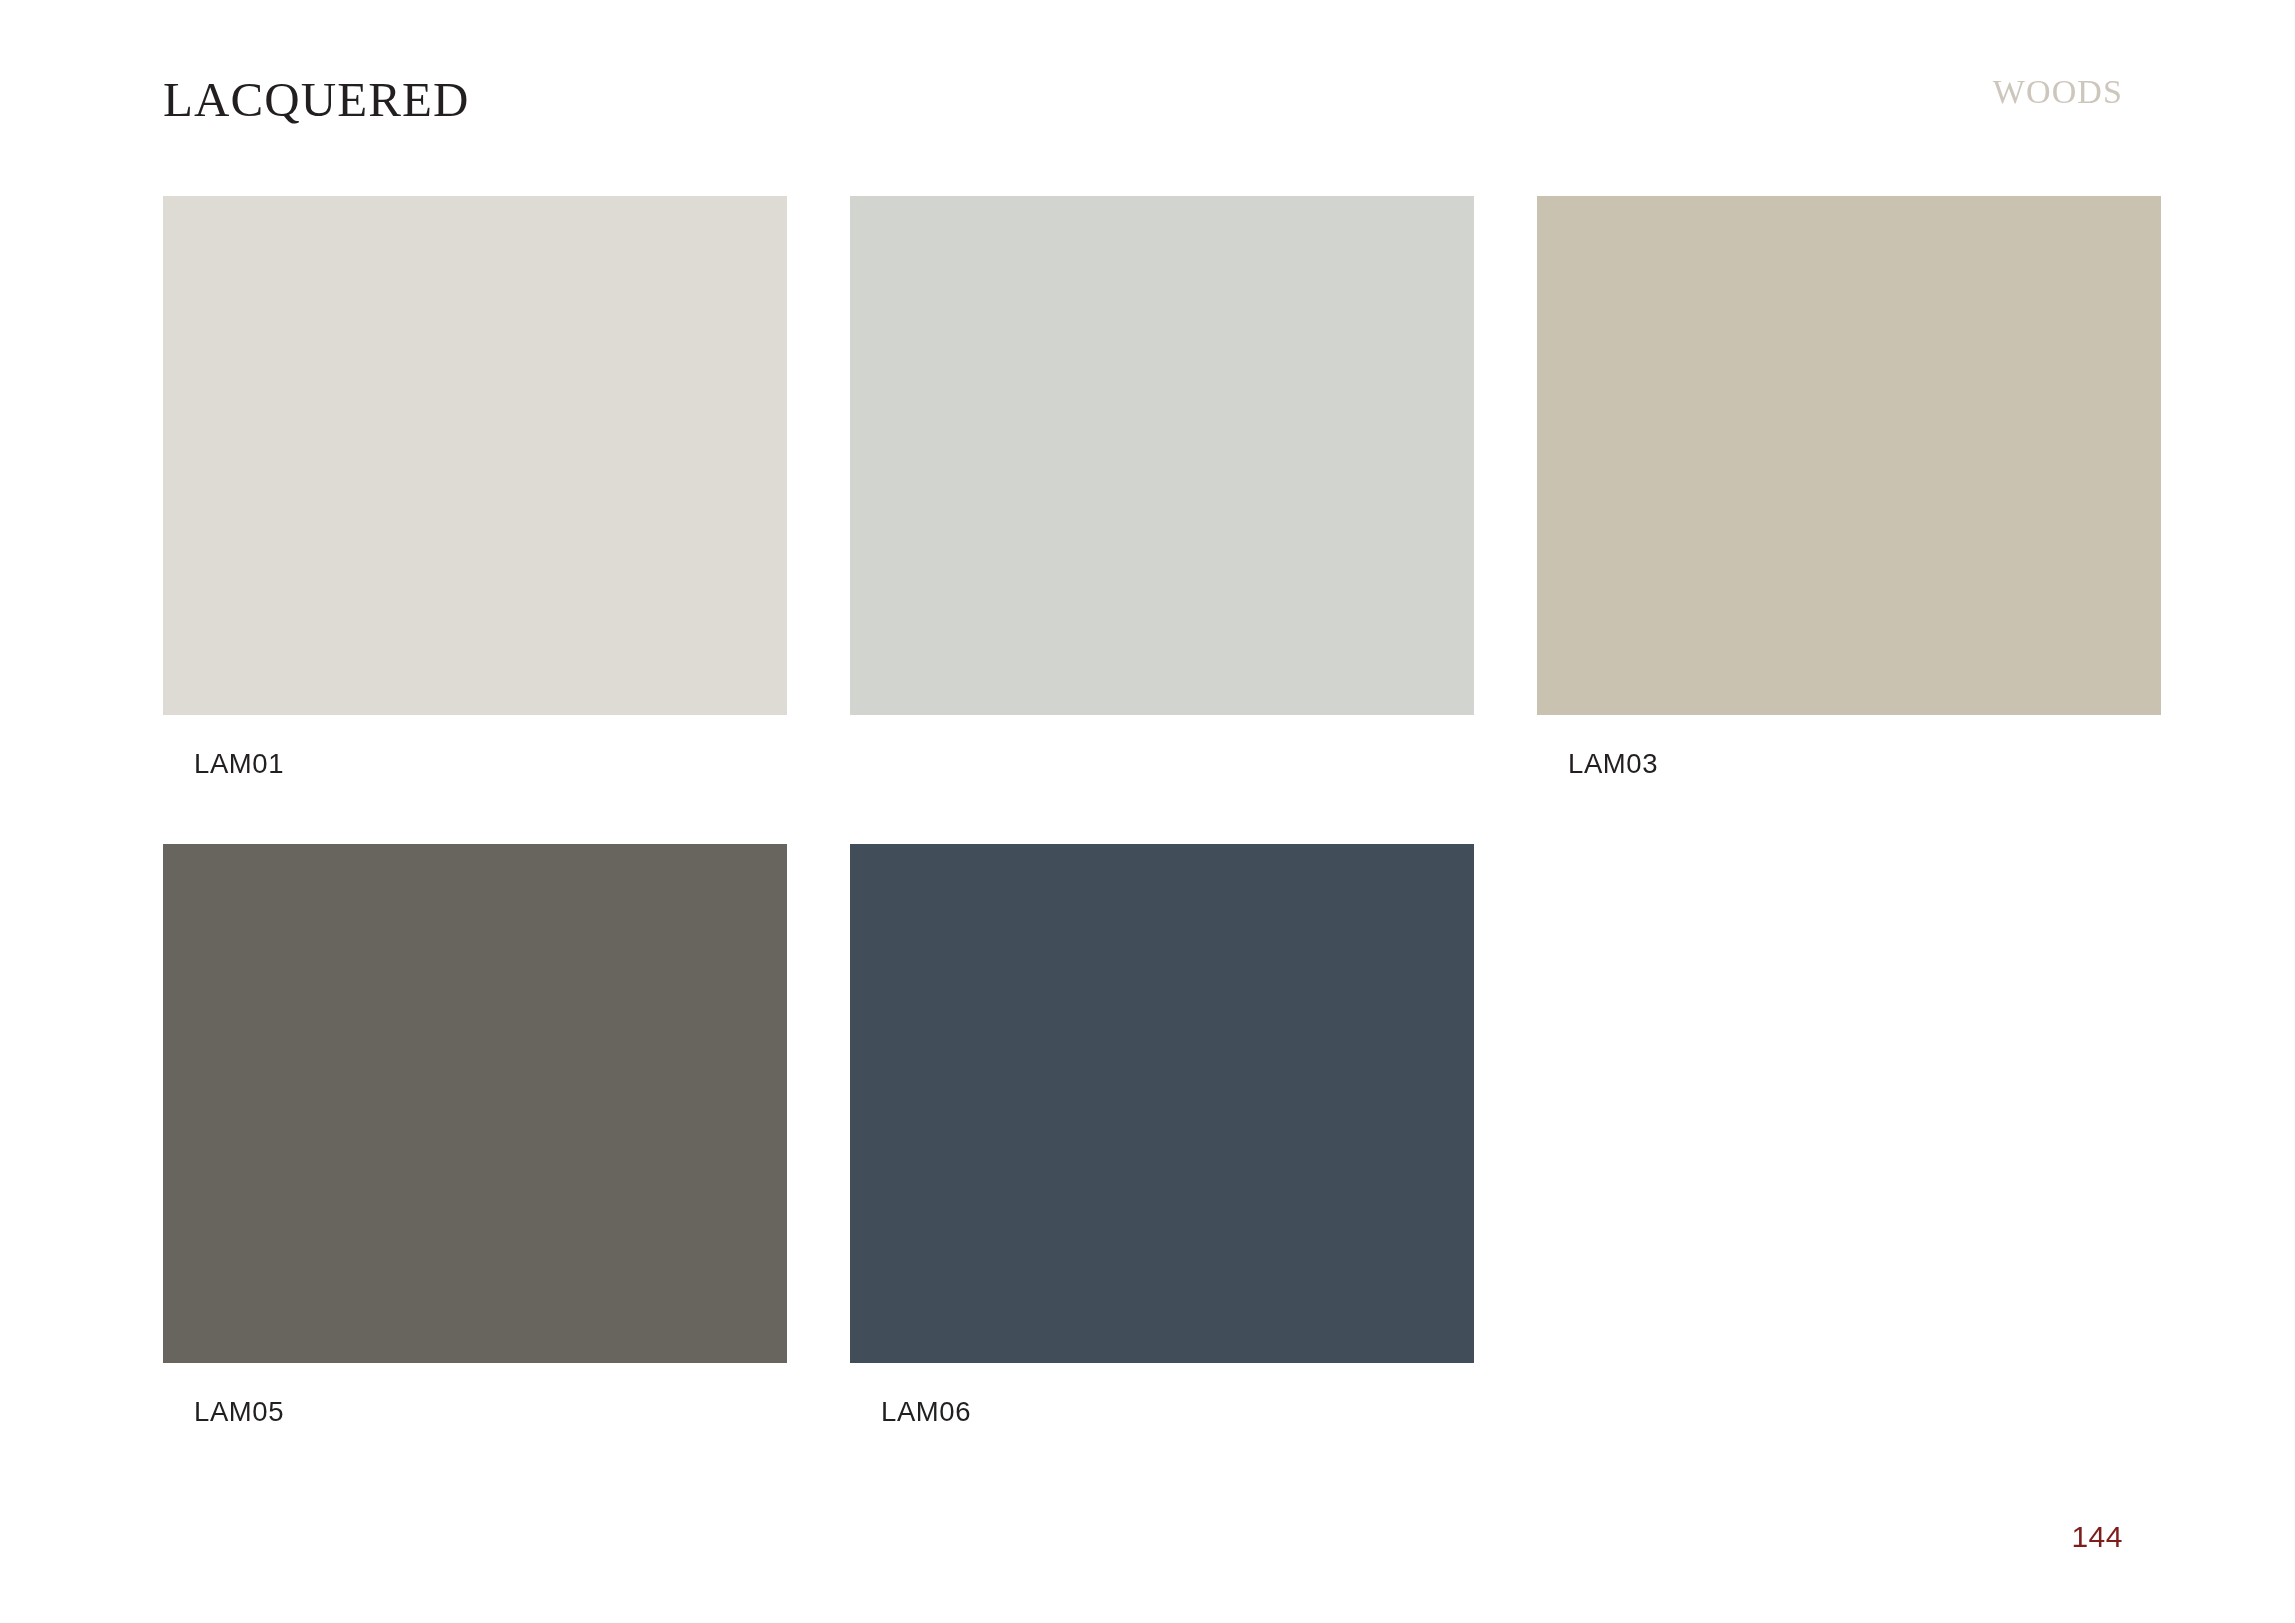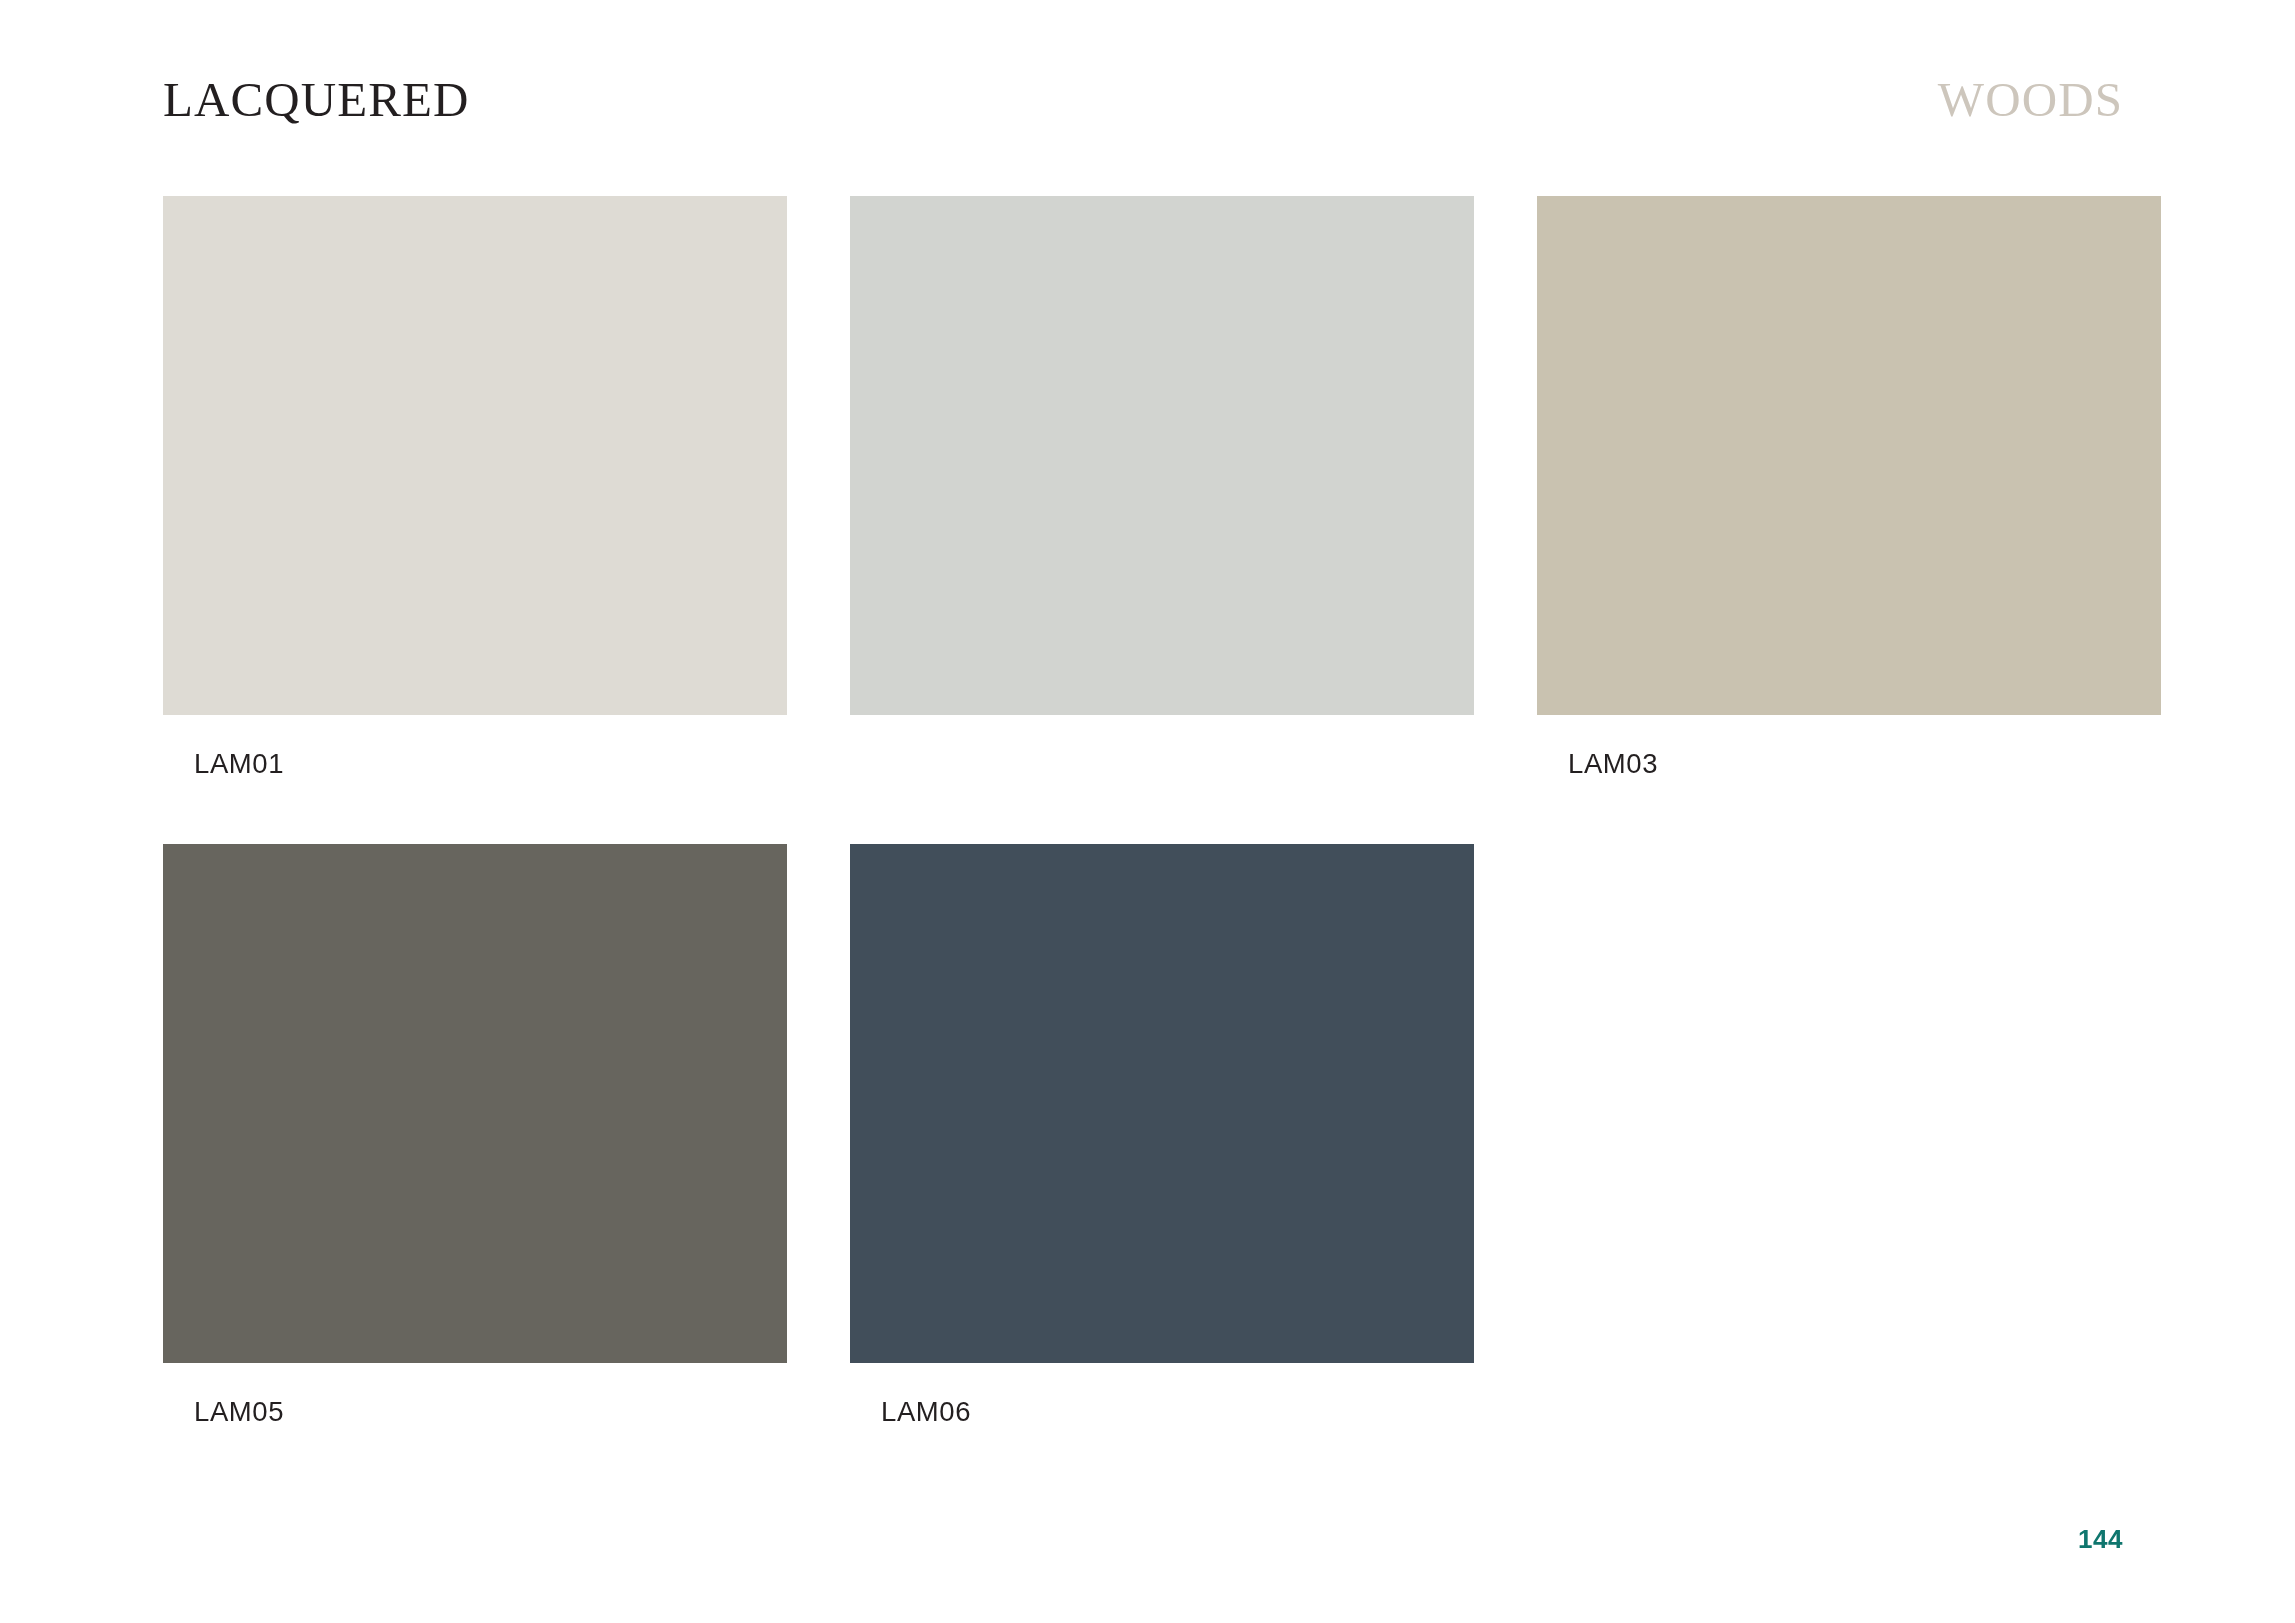--- a/index.html
+++ b/index.html
@@ -41,21 +41,21 @@
     font-size: 49px;
     font-weight: 400;
     letter-spacing: 1.1px;
     color: #231f20;
     line-height: 1;
     white-space: nowrap;
   }
 
   .header-category {
     font-family: "Liberation Serif", serif;
-    font-size: 49px;
+    font-size: 34px;
     font-weight: 400;
     letter-spacing: 1.1px;
     color: #cdc6bc;
     line-height: 1;
     white-space: nowrap;
   }
 
   
   .swatch-grid {
     position: absolute;
@@ -96,24 +96,24 @@
   
   .page-footer {
     position: absolute;
     right: 131px;
     bottom: 72px;
     text-align: right;
   }
 
   .page-number {
     font-family: "Liberation Sans", sans-serif;
-    font-size: 26px;
-    font-weight: 700;
+    font-size: 30px;
+    font-weight: 400;
     letter-spacing: 0.5px;
-    color: #0f766e;
+    color: #7f1d1d;
     line-height: 1;
   }
 </style>
 </head>
 <body style="background: rgb(255, 255, 255);">
 
 <div class="page">
 
   <div class="page-header">
     <div class="header-title" style="color: rgb(35, 31, 32);">LACQUERED</div>

